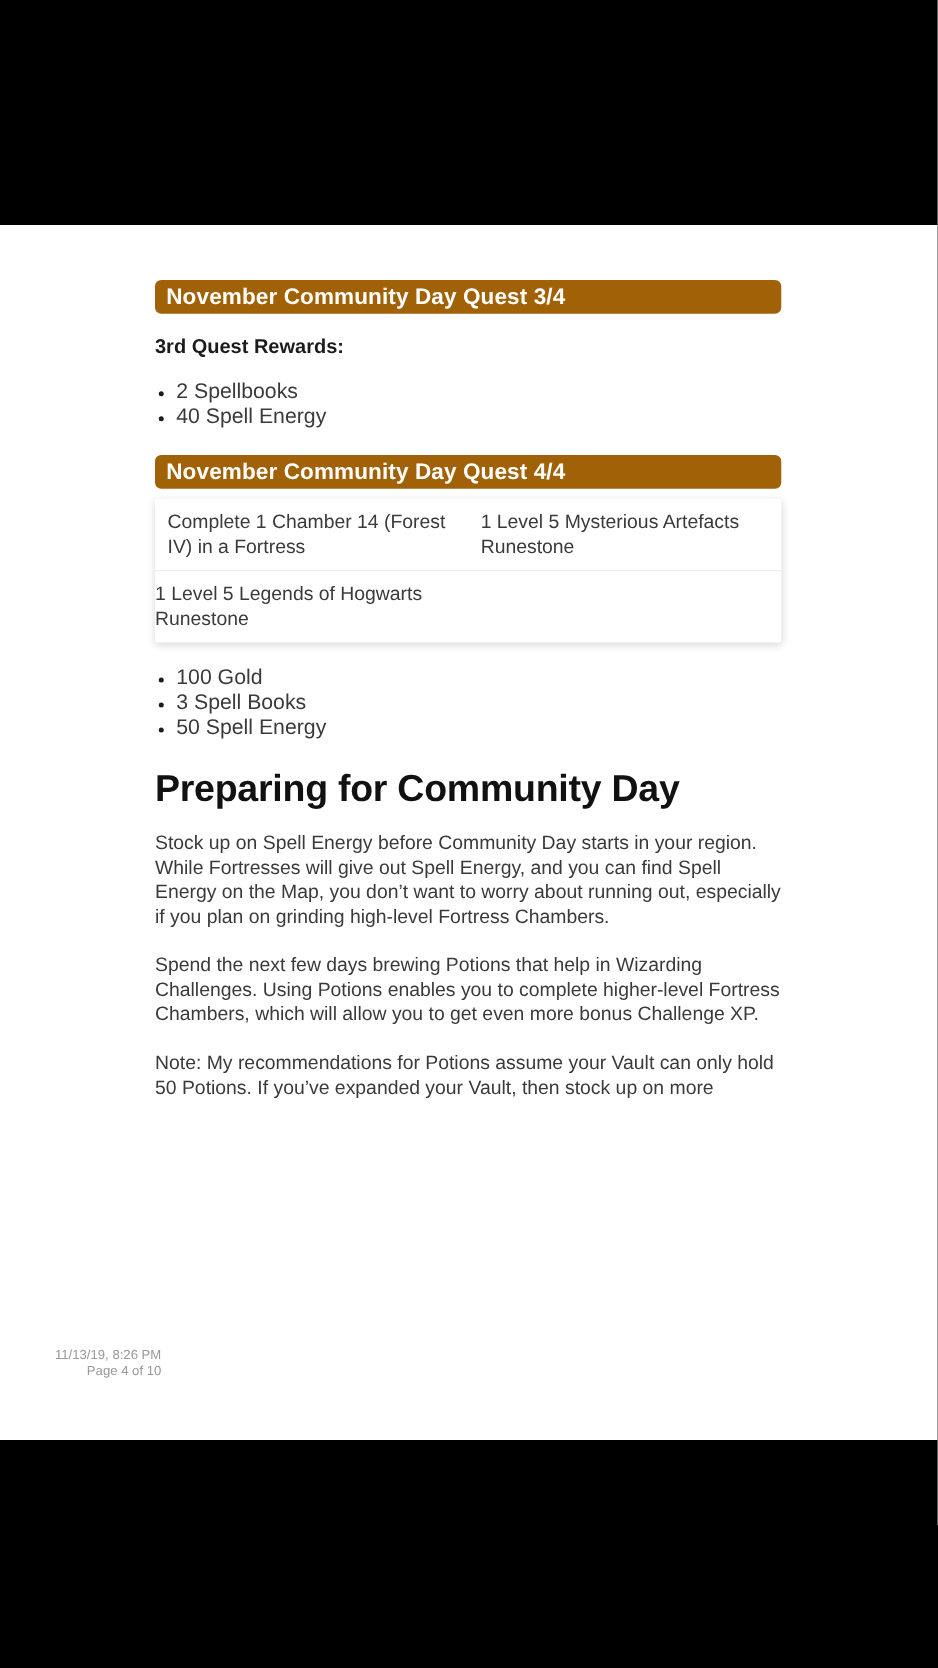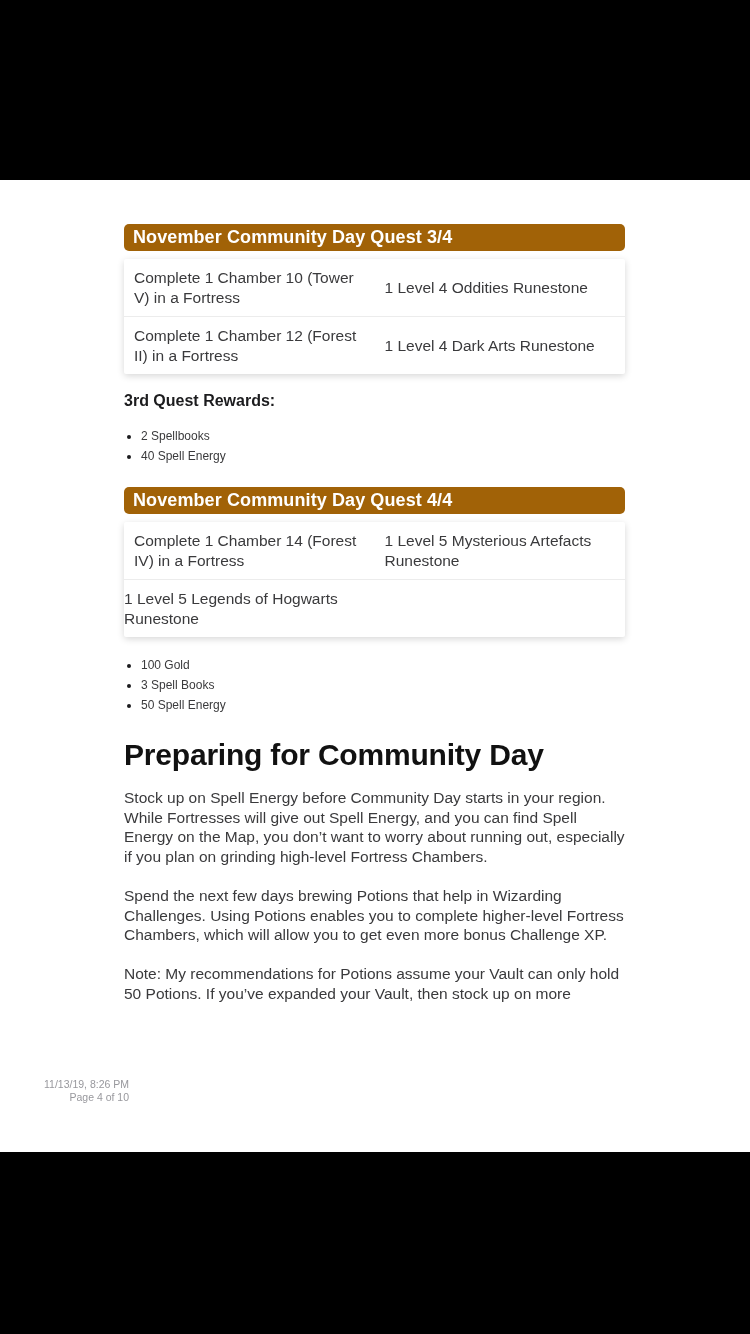--- a/index.html
+++ b/index.html
@@ -57,21 +57,21 @@
     font-size: 16px;
     font-weight: bold;
     color: #1c1c1e;
     margin: 18px 0 16px 0;
   }
   ul.rewards-list {
     margin: 0 0 21px 0;
     padding-left: 17px;
   }
   ul.rewards-list li {
-    font-size: 12px;
+    font-size: 17px;
     line-height: 20px;
     color: #3a3a3c;
   }
   ul.rewards-list li::marker { font-size: 12px; color:#1c1c1e; }
   h1.section-heading {
     font-size: 30px;
     font-weight: bold;
     color: #111111;
     letter-spacing: -0.2px;
     margin: 23px 0 16px 0;
@@ -102,30 +102,20 @@
 </style>
 </head>
 <body>
 
 <div class="letterbox-top"></div>
 
 <div class="page">
 
   <div class="quest-banner">November Community Day Quest 3/4</div>
 
-  <div class="quest-table">
-    <div class="quest-row">
-      <div class="cell task">Complete 1 Chamber 10 (Tower V) in a Fortress</div>
-      <div class="cell reward">1 Level 4 Oddities Runestone</div>
-    </div>
-    <div class="quest-row">
-      <div class="cell task">Complete 1 Chamber 12 (Forest II) in a Fortress</div>
-      <div class="cell reward">1 Level 4 Dark Arts Runestone</div>
-    </div>
-  </div>
 
   <div class="rewards-heading">3rd Quest Rewards:</div>
 
   <ul class="rewards-list">
     <li>2 Spellbooks</li>
     <li>40 Spell Energy</li>
   </ul>
 
   <div class="quest-banner">November Community Day Quest 4/4</div>
 

